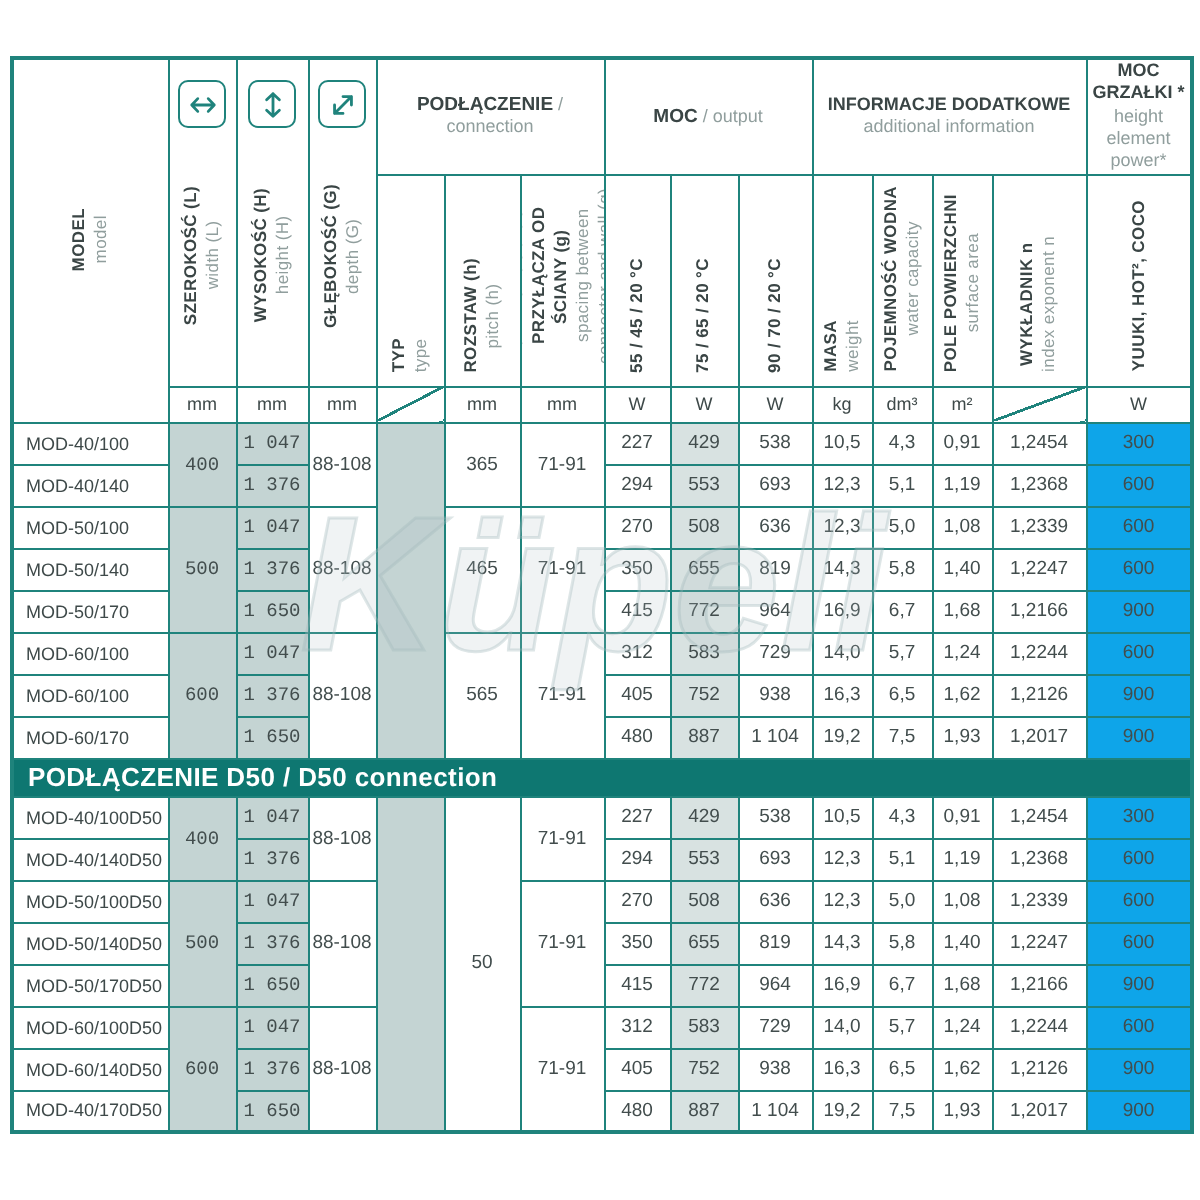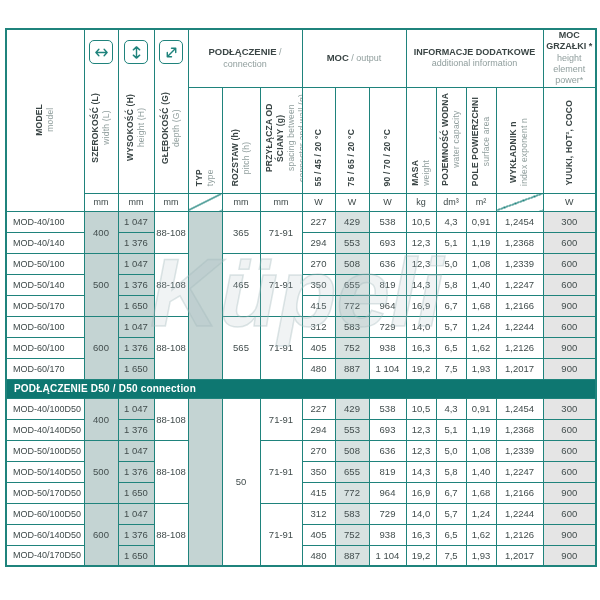--- a/index.html
+++ b/index.html
@@ -49,35 +49,35 @@
     height:104px; padding-bottom:6px; box-sizing:border-box;
   }
   .iconbox {
     display:flex; align-items:center; justify-content:center;
     width:22px; height:22px; border:1.5px solid #1f837c; border-radius:5px;
     flex:0 0 auto; background:#ffffff;
   }
   .groupcell { font-size:9.5px; line-height:1.2; }
   .groupcell .en { font-size:9px; }
 
-  td.s1, th.s1 { background:#c4d4d3; }
+  td.s1, th.s1 { background:#c4d4d3;font-family:Liberation Mono, monospace; }
   td.s2 { background:#d8e2e1; }
-  td.s3 { background:#e5e5e5; }
+  td.s3 { background:#0ea5e9; }
 
   td.model-cell { text-align:left; padding-left:6px; font-size:9px; color:#3e4949; }
 
   td.diag {
     background-image:linear-gradient(to bottom right,
       transparent calc(50% - 0.7px), #1f837c calc(50% - 0.7px),
       #1f837c calc(50% + 0.7px), transparent calc(50% + 0.7px));
   }
   td.unit { font-size:9px; color:#3e4949;text-align:center; }
 
   td.bar {
-    background:#0e7771; color:#ffffff; font-weight:bold; font-size:10px;
+    background:#0e7771; color:#ffffff; font-weight:bold; font-size:13px;
     text-align:left; padding-left:7px; letter-spacing:0.2px;
   }
   td.typ-cell { font-size:9px; line-height:1.3;padding-left:48px; }
   td.typ-cell .t1 { color:#505e5e; font-weight:bold; }
   td.typ-cell .t2 { color:#8d9b9a; }
 
   .watermark {
     position:absolute; left:150px; top:238px; z-index:5;
     font-size:96px; font-weight:bold; font-style:italic;
     color:rgba(172,190,194,0.18);

